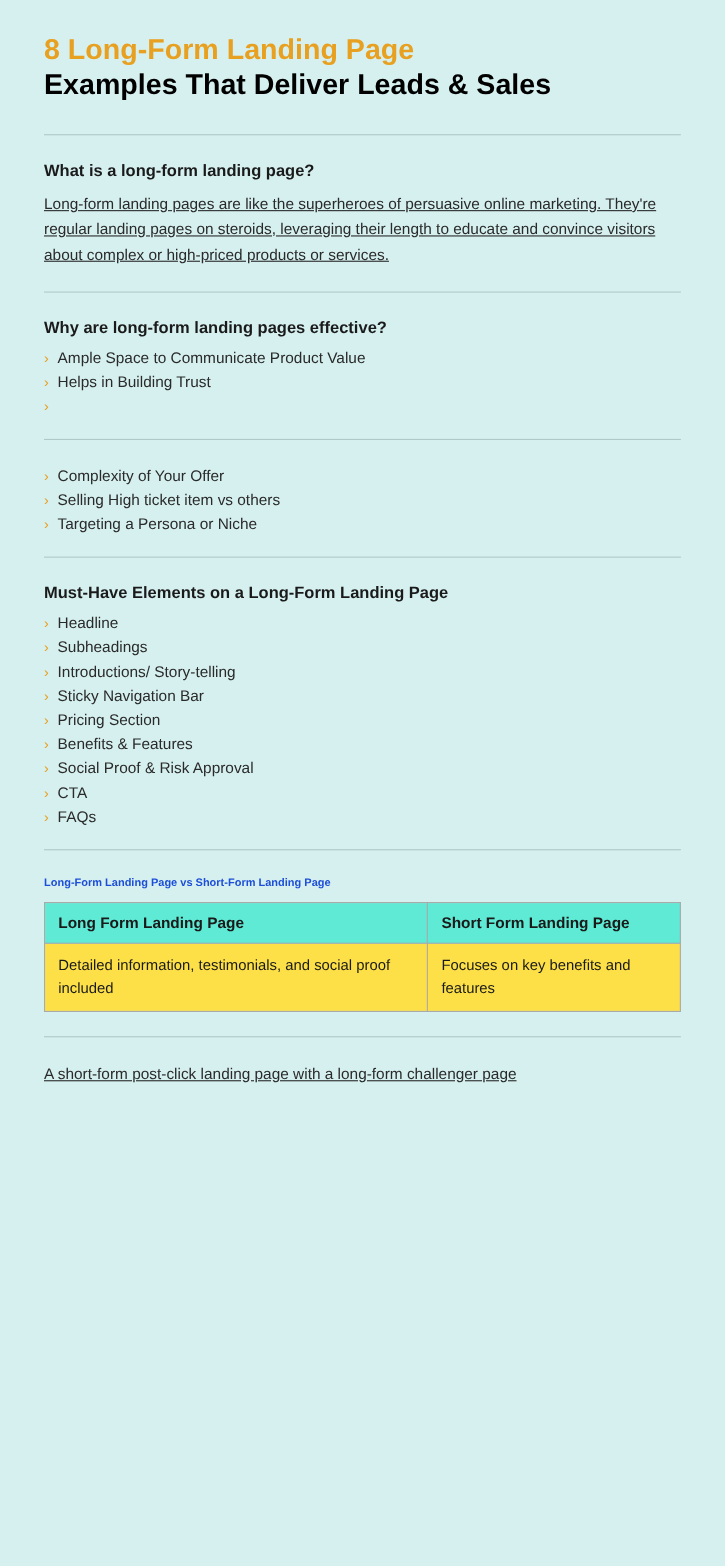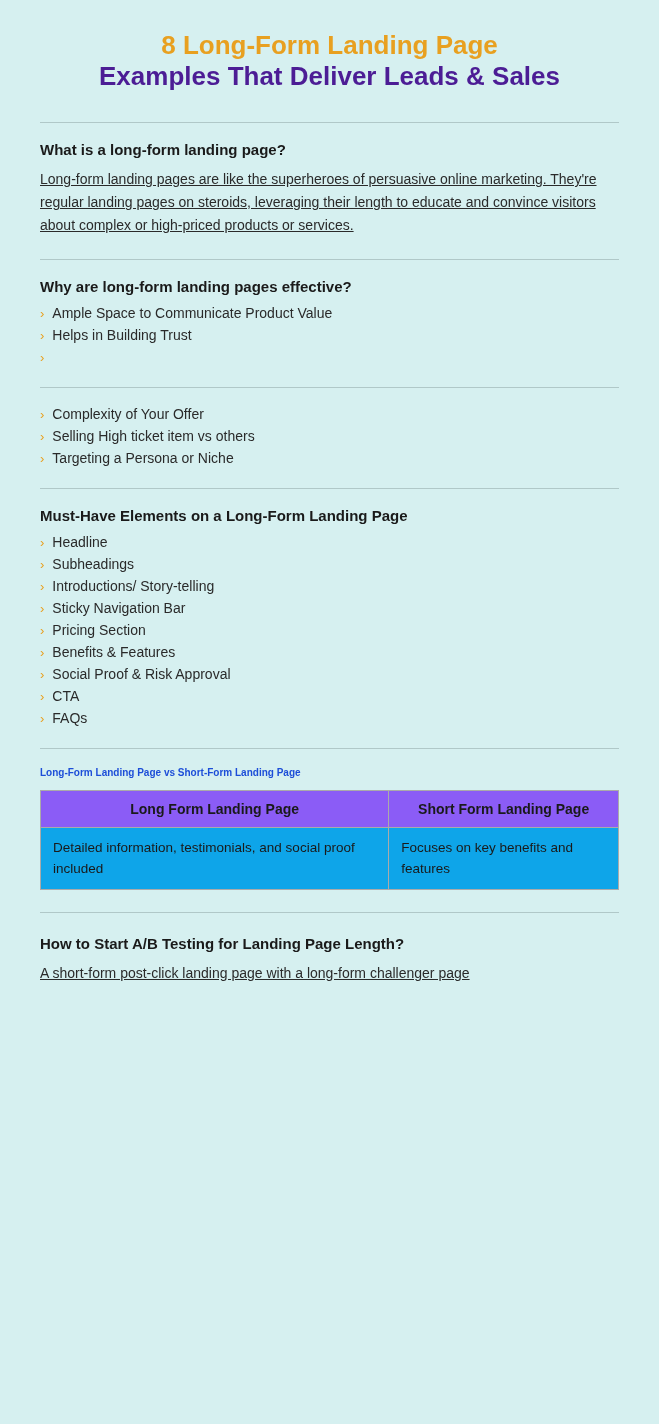--- a/index.html
+++ b/index.html
@@ -9,37 +9,38 @@
     }
     body {
       background-color: #d6f0f0;
       font-family: Georgia, 'Times New Roman', serif;
       width: 659px;
       min-height: 1424px;
       padding: 30px 40px 40px 40px;
       color: #1a1a1a;
     }
     .header {
-      text-align: center;
+      text-align: left;
       margin-bottom: 30px;
     }
     .header-line1 {
       font-size: 26px;
       font-weight: bold;
       color: #e8a020;
       font-family: Arial, sans-serif;
     }
     .header-line2 {
       font-size: 26px;
       font-weight: bold;
-      color: #4c1d95;
+      color: #000000;
       font-family: Arial, sans-serif;
     }
     .section {
       margin-bottom: 22px;
+      margin-top: 24px;
     }
     .section-heading {
       font-size: 15px;
       font-weight: bold;
       color: #1a1a1a;
       margin-bottom: 10px;
       font-family: Arial, sans-serif;
     }
     .body-text {
       font-size: 14px;
@@ -69,35 +70,35 @@
       color: #1d4ed8;
       margin-bottom: 12px;
       font-family: Arial, sans-serif;
     }
     .comparison-table {
       width: 100%;
       border-collapse: collapse;
       border: 1px solid #aaa;
     }
     .comparison-table th {
-      background-color: #8b5cf6;
+      background-color: #5eead4;
       font-weight: bold;
       font-size: 14px;
       padding: 10px 12px;
-      text-align: center;
+      text-align: left;
       border: 1px solid #aaa;
       font-family: Arial, sans-serif;
     }
     .comparison-table td {
       font-size: 13.5px;
       padding: 10px 12px;
       border: 1px solid #aaa;
       vertical-align: top;
       line-height: 1.5;
-      background-color: #0ea5e9;
+      background-color: #fde047;
       font-family: Arial, sans-serif;
     }
     .divider {
       border: none;
       border-top: 1px solid #b0c8c8;
       margin: 18px 0;
     }
     .ab-section {
       margin-top: 22px;
     }
@@ -209,15 +210,14 @@
           <td>Detailed information, testimonials, and social proof included</td>
           <td>Focuses on key benefits and features</td>
         </tr>
       </tbody>
   </table>
 </div>
 
 <hr class="divider">
 
 <div class="ab-section">
-  <div class="section-heading">How to Start A/B Testing for Landing Page Length?</div>
   <div class="body-text">A short-form post-click landing page with a long-form challenger page</div>
 </div>
 
 </body></html>

